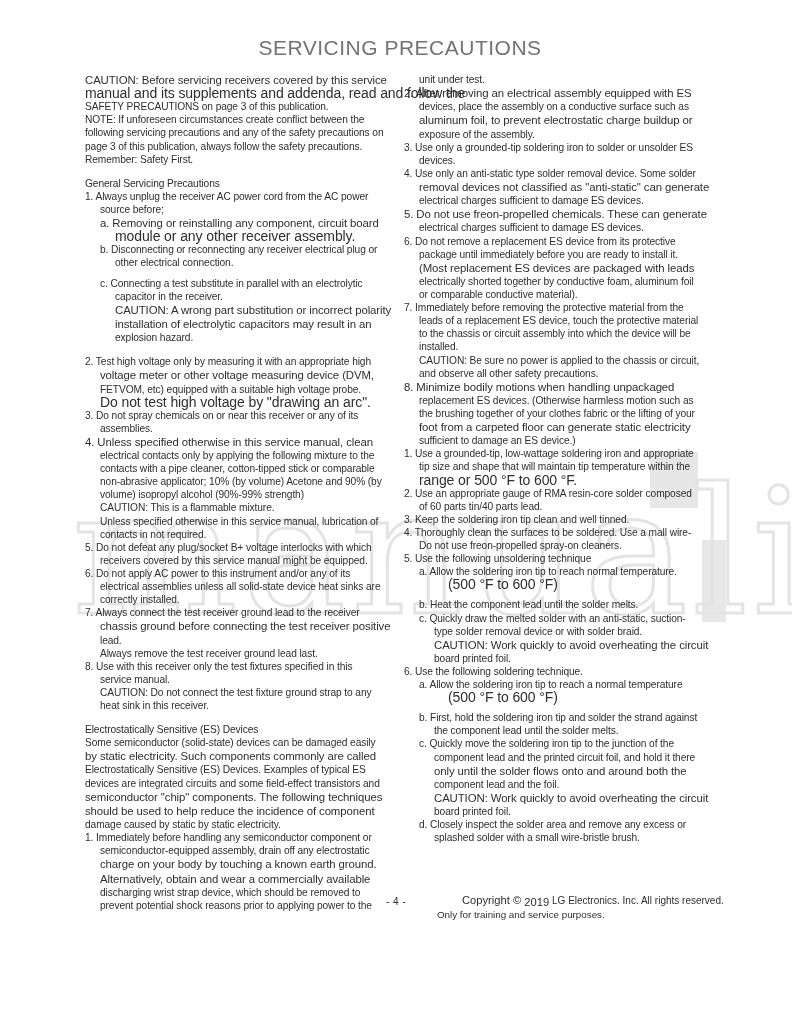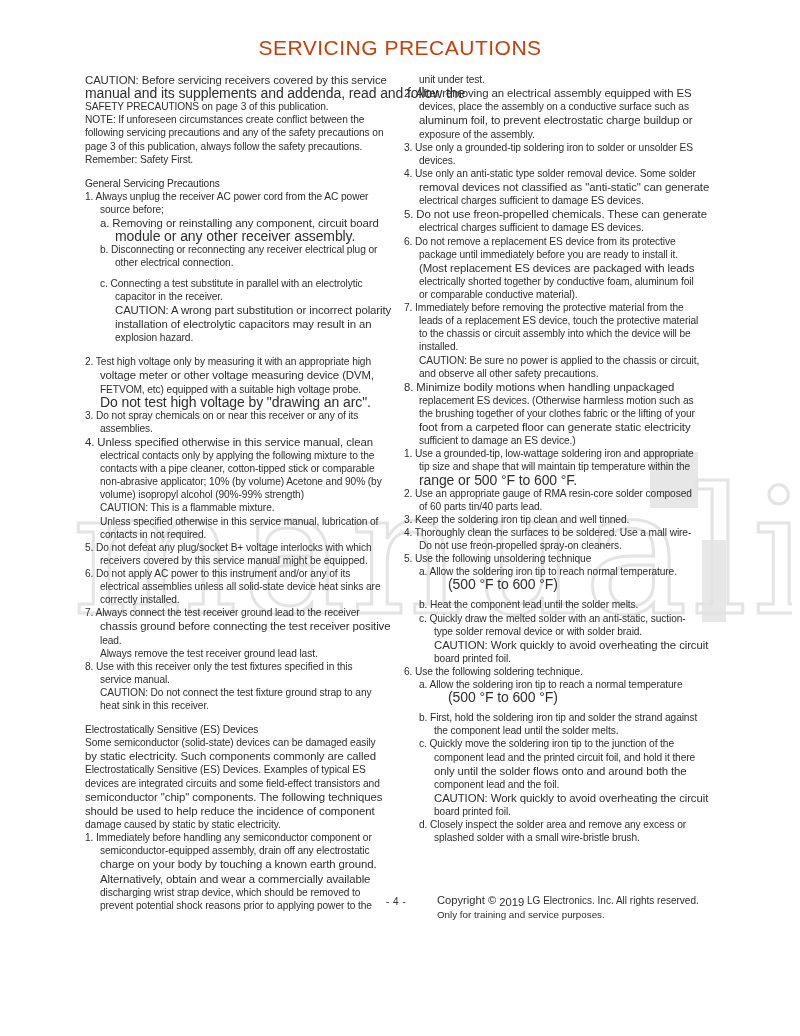--- a/index.html
+++ b/index.html
@@ -8,21 +8,21 @@
     background: #ffffff;
     font-family: "Liberation Sans", sans-serif;
     color: #2e2e2e;
     position: relative;
     overflow: hidden;
   }
   .page-title {
     position: absolute; top: 36px; left: 0; width: 800px;
     text-align: center;
     font-size: 21px; letter-spacing: 0.5px;
-    color: #c2410c;
+    color: #737373;
     z-index: 2;
   }
   .col {
     position: absolute; top: 73px; width: 322px; z-index: 2;
   }
   .col-left  { left: 85px; }
   .col-right { left: 404px; }
   .line { white-space: nowrap; }
   .i0 { padding-left: 0; }
   .i1 { padding-left: 15px; }
@@ -48,21 +48,21 @@
   #wm-block-2 { left: 702px; top: 540px; width: 24px; height: 82px; }
 
   .page-num {
     position: absolute; left: 386px; top: 896px;
     font-size: 10px; letter-spacing: 0.5px; z-index: 2;
   }
   .copyright {
     position: absolute; left: 437px; top: 892px;
     z-index: 2; line-height: 14px;
   }
-  .copyright .c-prefix { font-size: 11.2px; }
+  .copyright .c-prefix { font-size: 11.2px; margin-left: 25px; }
   .copyright .c-year   { font-size: 11.2px; position: relative; top: 2px; }
   .copyright .c-rest   { font-size: 10px; }
   .copyright .c-line2  { font-size: 9.8px; }
 </style>
 </head>
 <body>
 
 <div class="watermark-wrap">
   <svg width="720" height="250" viewBox="0 0 720 250">
     <text x="0" y="195" font-family="DejaVu Serif, serif" font-size="175" letter-spacing="4" fill="none" stroke="#e4e4e4" stroke-width="3">manuali</text>

